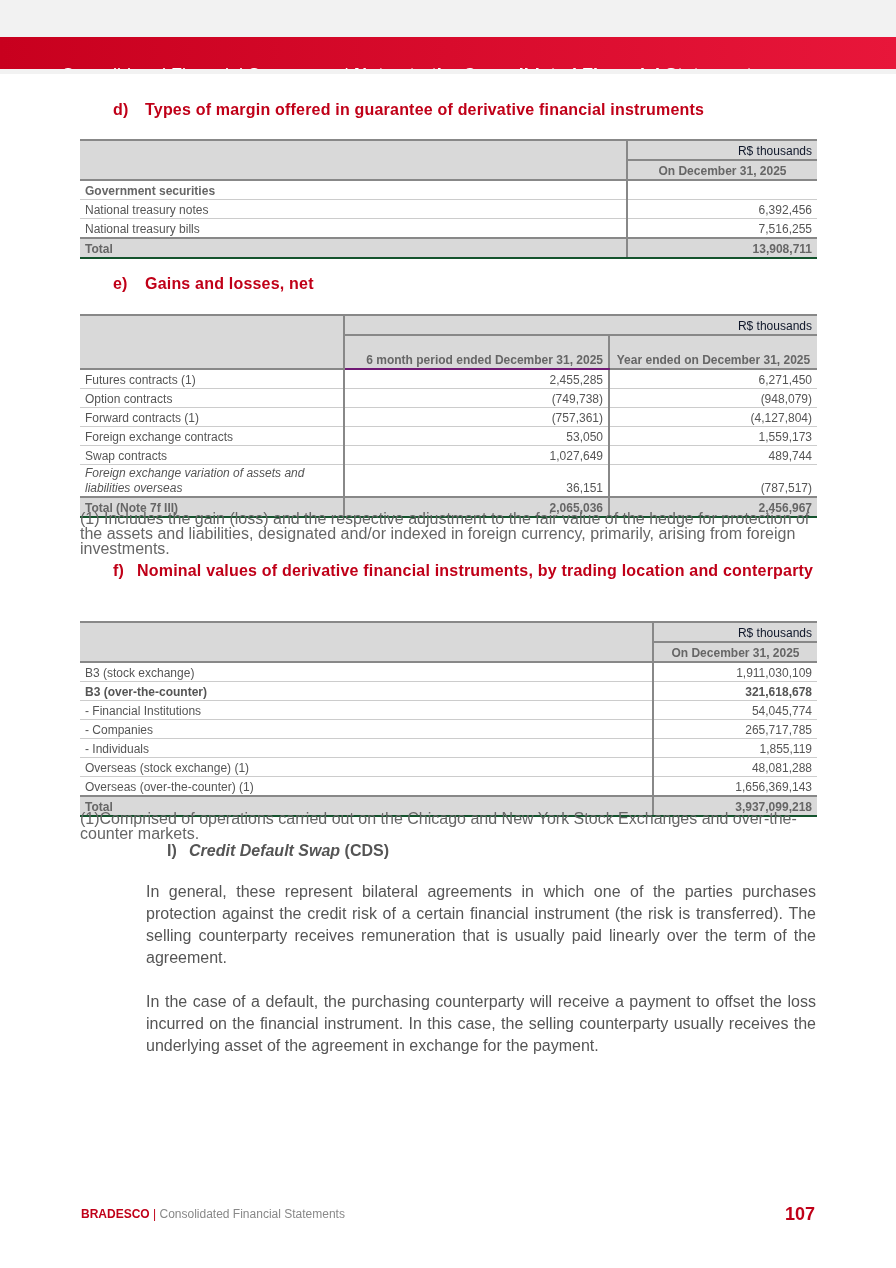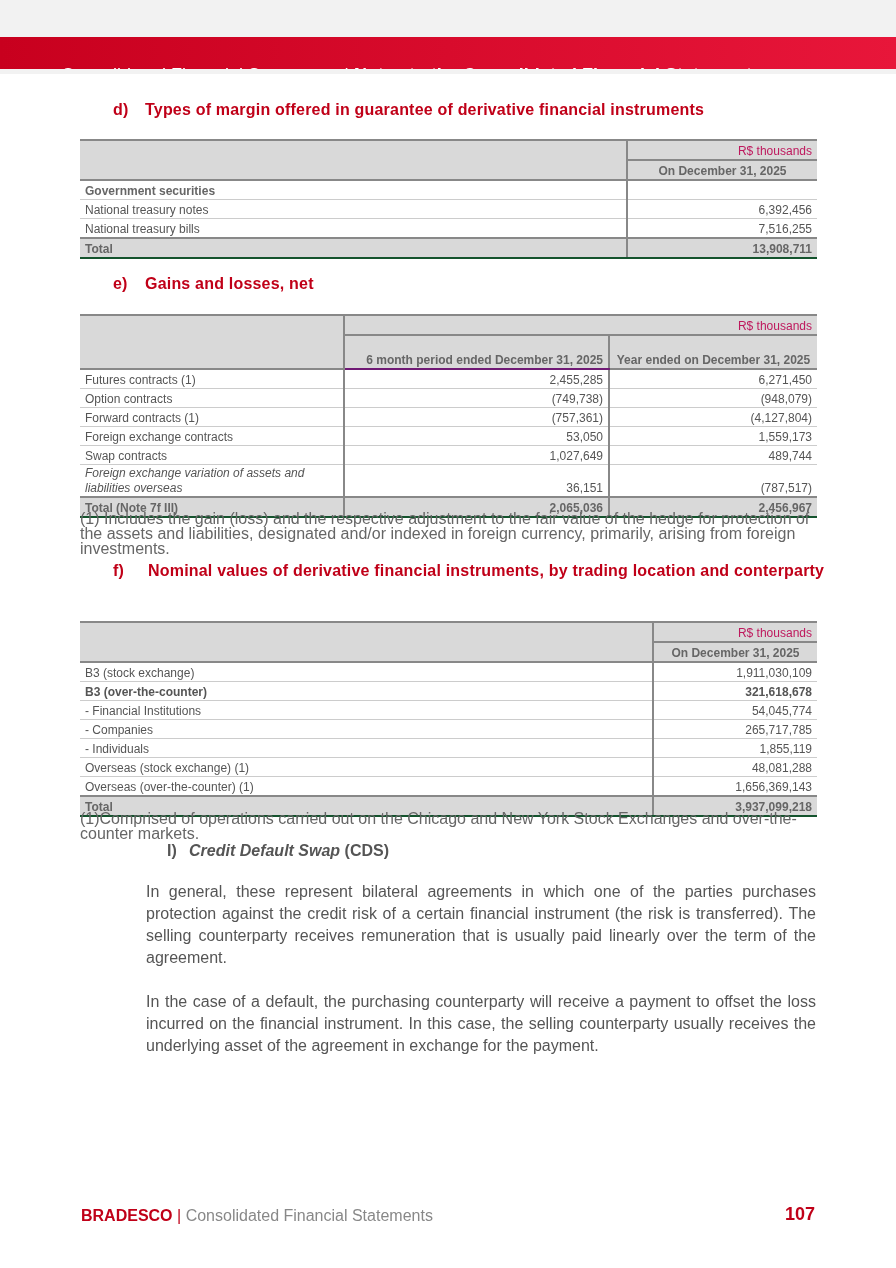--- a/index.html
+++ b/index.html
@@ -8,30 +8,30 @@
   .banner{position:absolute;left:0;top:37px;width:896px;height:32px;background:linear-gradient(90deg,#c8001e,#e8163a);color:#fff;font-size:18px;line-height:32px;}
   .banner .inner{position:absolute;left:61px;top:0;white-space:nowrap;margin-top:22px;}
   .banner b{font-weight:bold;}
   .bshadow{position:absolute;left:0;top:69px;width:896px;height:5px;background:#f2f2f2;}
   h2.sec{position:absolute;margin:0;color:#c00018;font-size:16px;font-weight:bold;letter-spacing:0.2px;}
   h2.sec .lbl{display:inline-block;width:32px;}
   table.fin{position:absolute;border-collapse:collapse;font-size:12px;color:#555;}
   table.fin td{padding:0 5px;height:18px;line-height:16px;border-bottom:1px solid #ccc;vertical-align:bottom;}
   table.fin td.num{text-align:right;border-left:2px solid #888;}
   table.fin tr.hd td{background:#d9d9d9;border-bottom:none;}
-  table.fin tr.hd td.unit{color:#be185d;border-bottom:2px solid #888;}
+  table.fin tr.hd td.unit{color:#0f172a;border-bottom:2px solid #888;}
   table.fin tr.hd td.col{text-align:center;font-weight:bold;color:#666;}
   table.fin tr.first td{border-top:2px solid #888;}
   table.fin tr.bold td{font-weight:bold;}
   table.fin tr.total td{background:#d9d9d9;font-weight:bold;color:#666;border-top:2px solid #888;border-bottom:2px solid #14532d;}
   .note{position:absolute;font-size:16px;color:#666;line-height:15px;}
   .subhead{position:absolute;left:167px;top:842px;font-size:16px;font-weight:bold;color:#555;}
   .subhead i{font-style:italic;}
   .para{position:absolute;left:146px;width:670px;font-size:16px;line-height:22px;color:#555;text-align:justify;}
-  .footer-left{position:absolute;left:81px;top:1207px;font-size:16px;color:#888;}
+  .footer-left{position:absolute;left:81px;top:1207px;font-size:12px;color:#888;}
   .footer-left .brand{color:#c00018;font-weight:bold;}
   .footer-left .sep{color:#c00018;}
   .pagenum{position:absolute;right:81px;top:1204px;font-size:18px;font-weight:bold;color:#c00018;}
 </style>
 </head>
 <body>
 
 <div class="topgap"></div>
 <div class="banner">
   <div class="inner">
@@ -120,21 +120,21 @@
     <td>Total (Note 7f III)</td>
     <td class="num">2,065,036</td>
     <td class="num">2,456,967</td>
   </tr>
 </tbody>
   </table>
 <div class="note" style="left:80px;top:511px;width:740px;">(1) Includes the gain (loss) and the respective adjustment to the fair value of the hedge for protection of the assets and liabilities, designated and/or indexed in foreign currency, primarily, arising from foreign investments.</div>
 
 <h2 class="sec" style="left:113px;top:560px;width:717px;line-height:21px;text-align:justify;">
   <span style="position:absolute;left:0;top:0;">f)</span>
-  <span style="display:block;margin-left:35px;">Nominal values of derivative financial instruments, by trading location and conterparty</span>
+  <span style="display:block;margin-left:24px;">Nominal values of derivative financial instruments, by trading location and conterparty</span>
 </h2>
 <table class="fin" style="left:80px;top:621px;width:737px;">
   <tbody>
       <tr class="hd first">
     <td rowspan="2" style="border-bottom:2px solid #888;"></td>
     <td class="num unit" style="width:153px;">R$ thousands</td>
   </tr>
   <tr class="hd">
     <td class="num col" style="border-bottom:2px solid #888;">On December 31, 2025</td>
   </tr>

